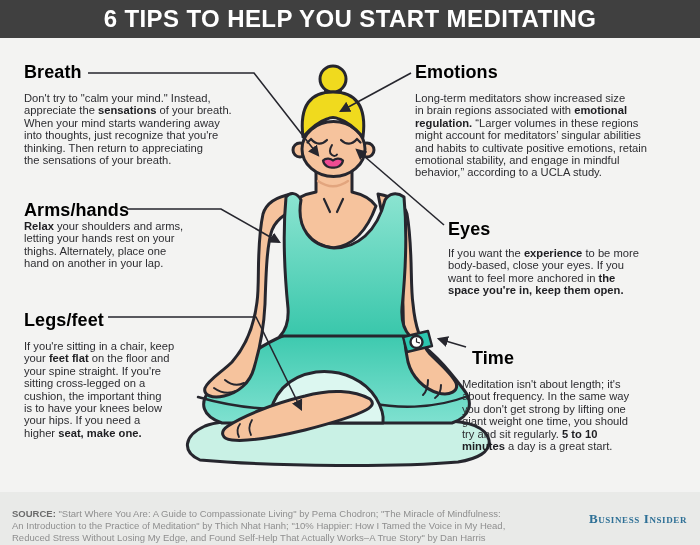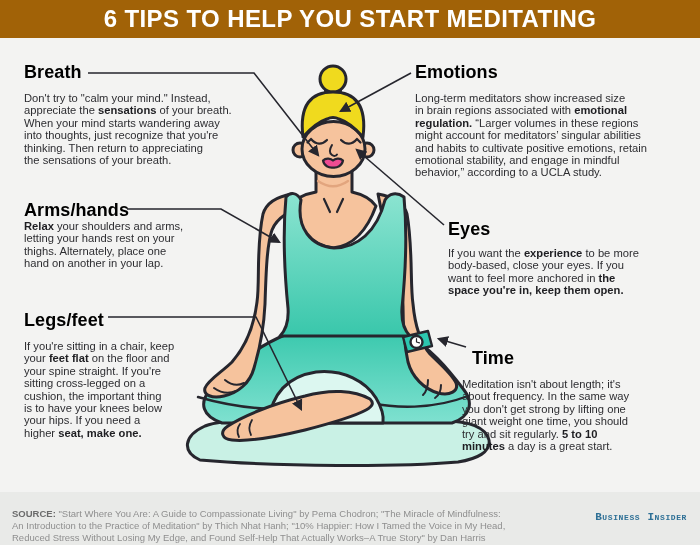--- a/index.html
+++ b/index.html
@@ -3,21 +3,21 @@
 <meta charset="utf-8">
 <style>
   html,body{margin:0;padding:0;background:#fff;}
   .canvas{
     position:relative;width:700px;height:545px;overflow:hidden;
     background:#f3f3f2;
     font-family:"Liberation Sans","DejaVu Sans",sans-serif;
   }
   .header{
     position:absolute;left:0;top:0;width:700px;height:38px;
-    background:#a16207;display:flex;align-items:center;justify-content:center;
+    background:#404040;display:flex;align-items:center;justify-content:center;
   }
   .header .title{
     margin:0;color:#ffffff;font-size:24px;font-weight:bold;letter-spacing:.4px;
     white-space:nowrap;
   }
   .fig-svg{position:absolute;left:0;top:0;width:700px;height:545px;z-index:1;}
   .section{position:absolute;z-index:2;}
   .section h2{
     margin:0;font-size:18px;line-height:20px;font-weight:bold;color:#000000;
     letter-spacing:.1px;
@@ -44,23 +44,23 @@
     position:absolute;left:0;top:492px;width:700px;height:53px;
     background:#e9eae8;z-index:2;
   }
   .source{
     position:absolute;left:12px;top:6px;width:576px;
     font-size:9.5px;line-height:12.4px;color:#8f8f8f;white-space:pre-line;
   }
   .source b{font-weight:bold;color:#6b6b6b;}
   .brand{
     position:absolute;right:13px;top:19px;
-    font-family:Liberation Mono, monospace;
+    font-family:Liberation Serif, serif;
     font-variant:small-caps;font-weight:bold;
-    font-size:11px;letter-spacing:.6px;color:#2e7096;white-space:nowrap;
+    font-size:13px;letter-spacing:.6px;color:#2e7096;white-space:nowrap;
   }
 </style>
 </head>
 <body>
 
 <div class="canvas">
 
   <div class="header">
     <h1 class="title">6 TIPS TO HELP YOU START MEDITATING</h1>
   </div>

